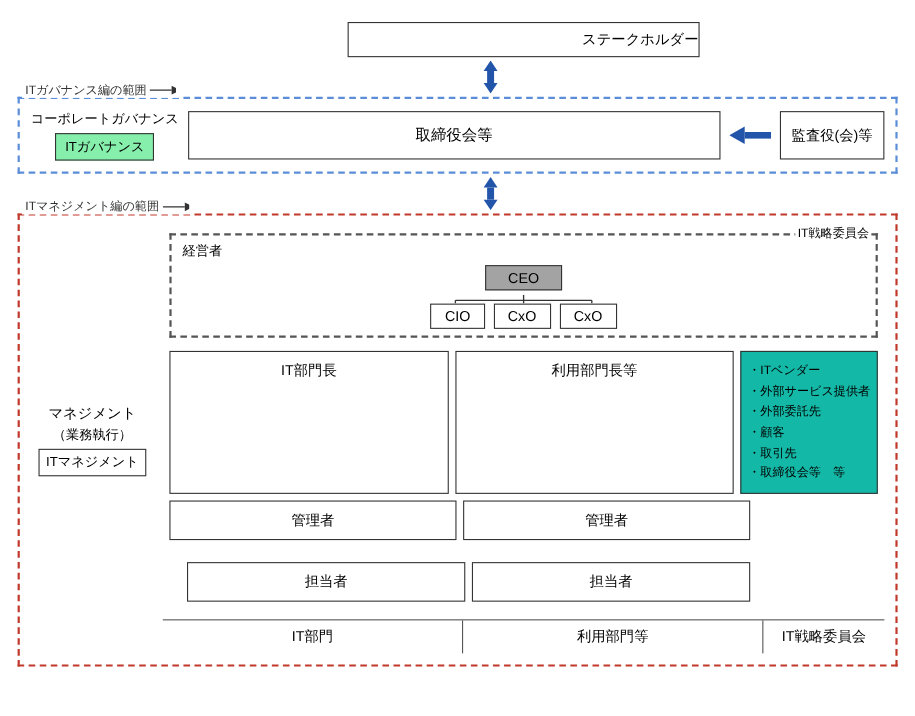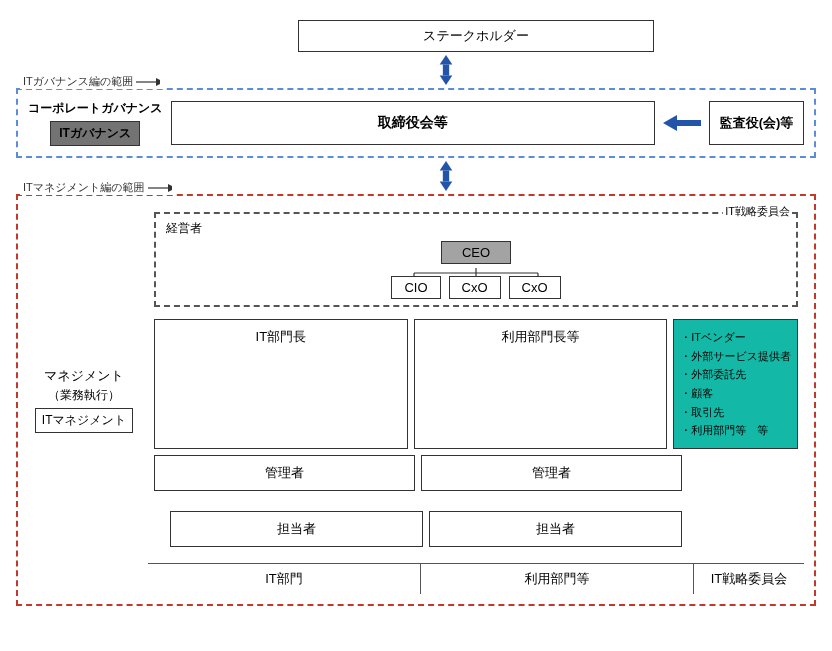--- a/index.html
+++ b/index.html
@@ -14,23 +14,23 @@
     }
     .diagram-container {
       width: 800px;
       margin: 20px auto;
       position: relative;
     }
 
     
     .stakeholder-box {
       border: 1.5px solid #333;
-      text-align: center;
+      text-align: right;
       padding: 6px 0;
-      width: 356px;
+      width: 320px;
       margin: 0 auto 0 auto;
       position: relative;
       left: 30px;
     }
 
     
     .arrow-area {
       display: flex;
       justify-content: center;
       align-items: center;
@@ -44,40 +44,39 @@
       border: 2px dashed #5b8dd9;
       padding: 10px;
       position: relative;
       margin-bottom: 0;
     }
 
     .corp-gov-inner {
       display: flex;
       align-items: center;
       gap: 8px;
-      font-weight: bold;
     }
 
     .corp-gov-left {
       display: flex;
       flex-direction: column;
       align-items: center;
       min-width: 110px;
     }
 
     .corp-gov-left-title {
       font-size: 12px;
       margin-bottom: 4px;
     }
 
     .corp-gov-left-badge {
       border: 1.5px solid #333;
       padding: 3px 8px;
       font-size: 12px;
-      background: #737373;
+      background: #86efac;
     }
 
     .board-box {
       border: 1.5px solid #333;
       text-align: center;
       padding: 12px 0;
       flex: 1;
       font-size: 14px;
     }
 
@@ -331,21 +330,21 @@
 
             <div style="display:flex; gap:6px; margin-bottom:6px;">
               <div class="org-box">IT部門長</div>
               <div class="org-box">利用部門長等</div>
               <div class="ecosystem-box" rowspan="3" style="display:flex; flex-direction:column; justify-content:flex-start; min-width:110px;">
                 <div style="font-size:11px; line-height:1.7;">・ITベンダー</div>
                 <div style="font-size:11px; line-height:1.7;">・外部サービス提供者</div>
                 <div style="font-size:11px; line-height:1.7;">・外部委託先</div>
                 <div style="font-size:11px; line-height:1.7;">・顧客</div>
                 <div style="font-size:11px; line-height:1.7;">・取引先</div>
-                <div style="font-size:11px; line-height:1.7;">・利用部門等　等</div>
+                <div style="font-size:11px; line-height:1.7;">・取締役会等　等</div>
               </div>
             </div>
 
             <div style="display:flex; gap:6px; margin-bottom:20px;">
               <div class="org-box">管理者</div>
               <div class="org-box">管理者</div>
               <div style="min-width:110px;"></div>
             </div>
 
             <div style="display:flex; gap:6px; margin-bottom:16px;padding-left:16px;">

